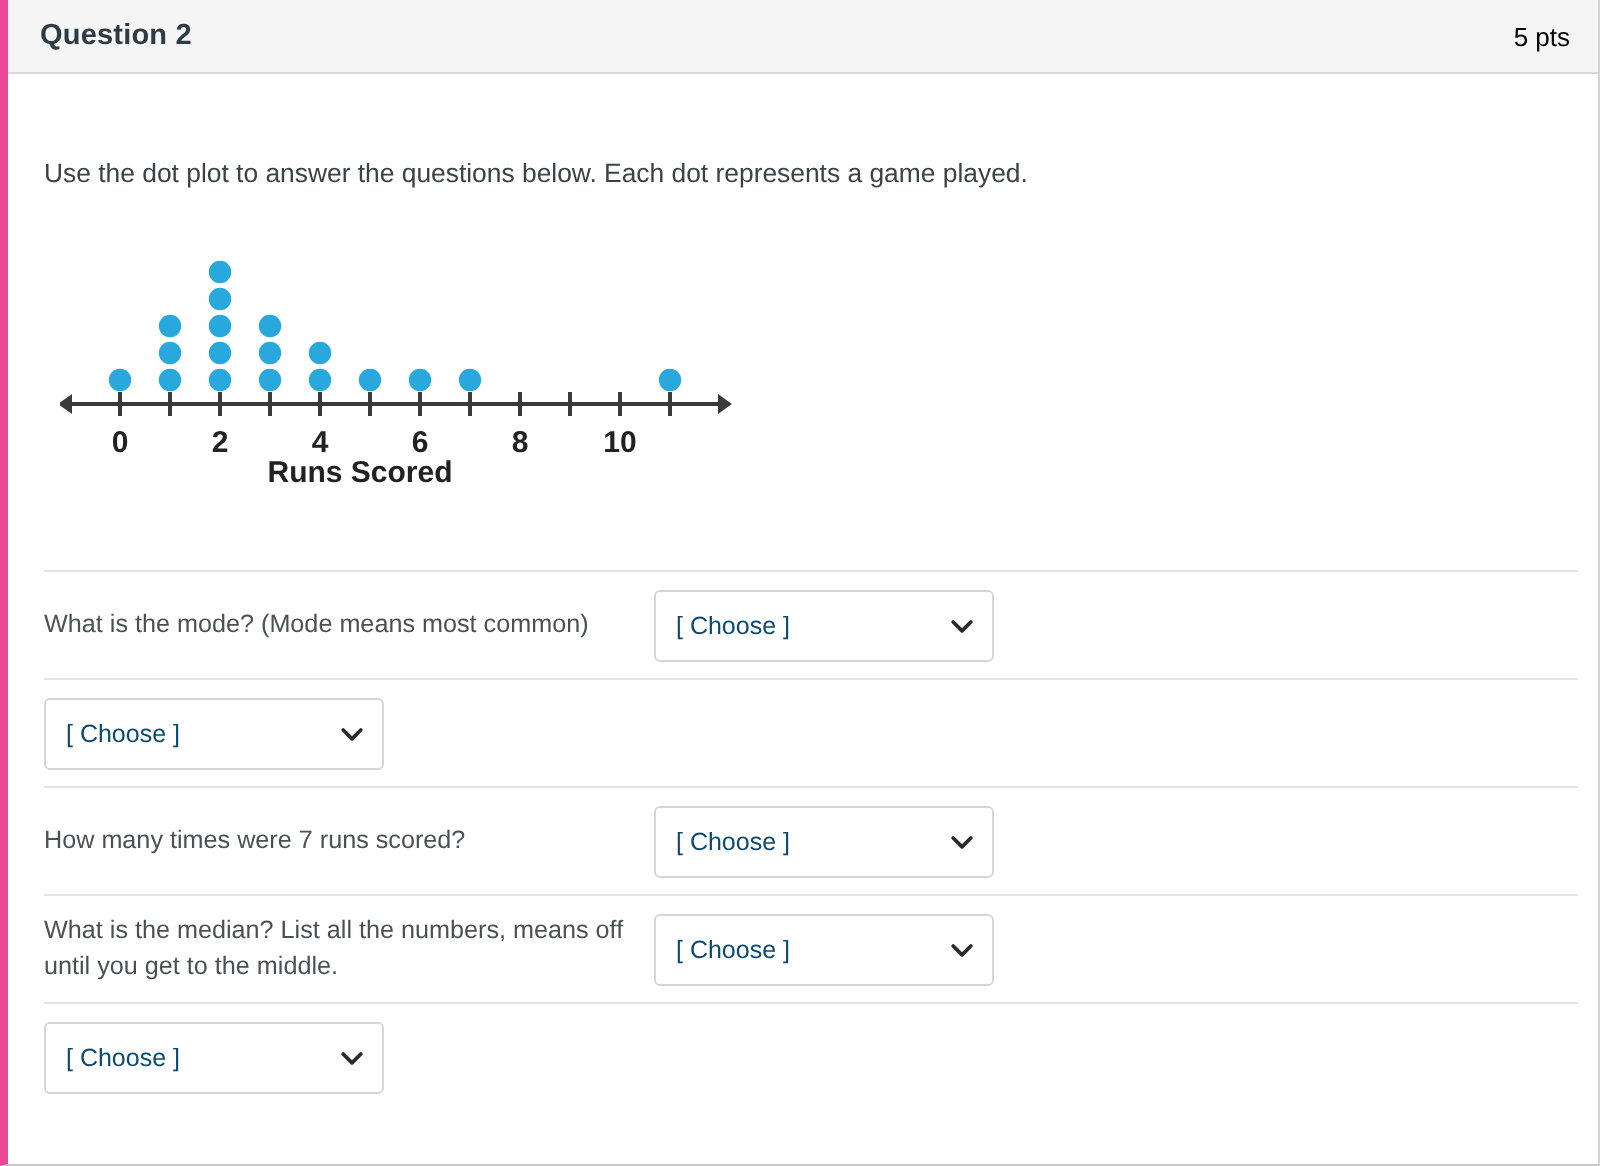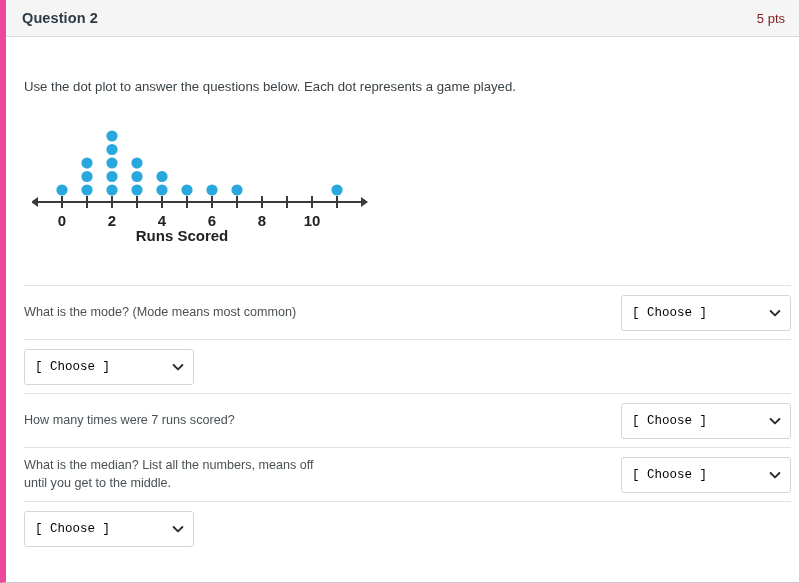--- a/index.html
+++ b/index.html
@@ -10,21 +10,21 @@
     background: #ffffff;
     font-family: "Liberation Sans", sans-serif;
     -webkit-font-smoothing: antialiased;
   }
 
   .question-card {
     position: relative;
     width: 800px;
     height: 583px;
     background: #ffffff;
-    border-left: 6px solid #ec4899;
+    border-left: 4px solid #ec4899;
     border-right: 1px solid #d4d4d4;
     border-bottom: 1px solid #c7c7c7;
     overflow: hidden;
   }
 
   
   .question-header {
     display: flex;
     align-items: center;
     justify-content: space-between;
@@ -36,21 +36,21 @@
 
   .question-title {
     font-size: 14.5px;
     font-weight: bold;
     color: #2d3b45;
     letter-spacing: 0.1px;
   }
 
   .question-points {
     font-size: 13px;
-    color: #7f1d1d;
+    color: #000000;
   }
 
   
   .question-body {
     padding: 0 18px;
   }
 
   .prompt-text {
     margin-top: 40px;
     margin-left: 0px;
@@ -79,21 +79,20 @@
   }
 
   
   .qrow {
     display: flex;
     align-items: center;
     width: 767px;
     min-height: 54px;
     border-bottom: 1px solid #e3e3e3;
     padding: 6px 0;
-    justify-content: space-between;
   }
   .qrow:last-child { border-bottom: none; }
 
   .qrow-label {
     width: 305px;
     flex: 0 0 305px;
     font-size: 12.6px;
     color: #4a5155;
     line-height: 1.38;
     padding-right: 10px;
@@ -111,22 +110,21 @@
     border: 1px solid #d6d6d6;
     border-radius: 3px;
     display: flex;
     align-items: center;
     padding: 0 10px;
     cursor: pointer;
   }
 
   .choose-text {
     font-size: 12.5px;
-    color: #000000;
-    font-family: Liberation Mono, monospace;
+    color: #0c4a6e;
   }
 
   .chevron-down-icon {
     position: absolute;
     right: 9px;
     top: 50%;
     transform: translateY(-50%);
     width: 12px;
     height: 12px;
     display: block;

